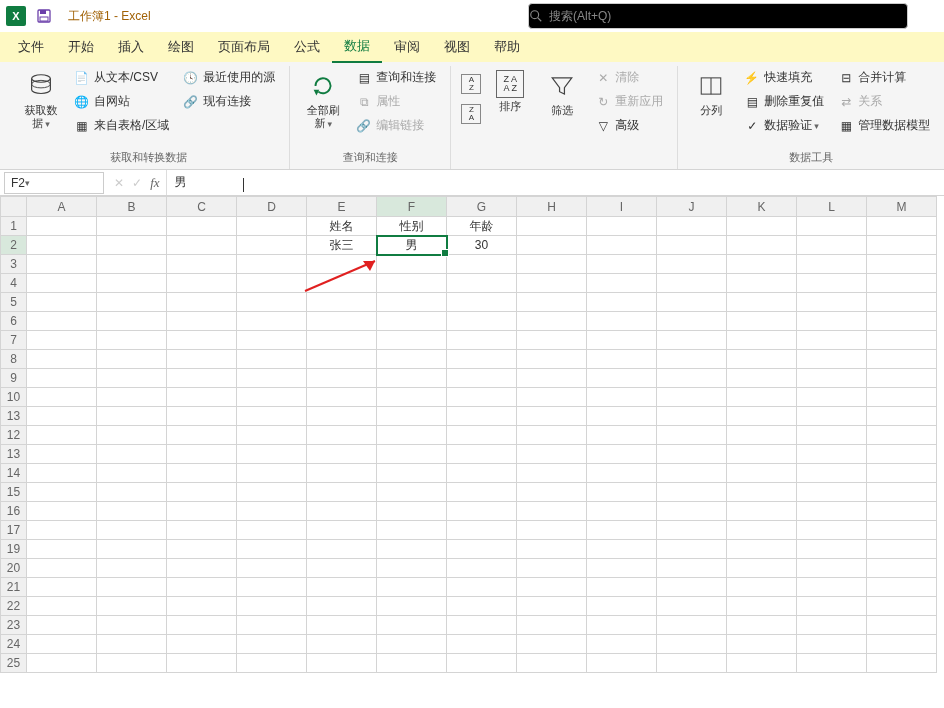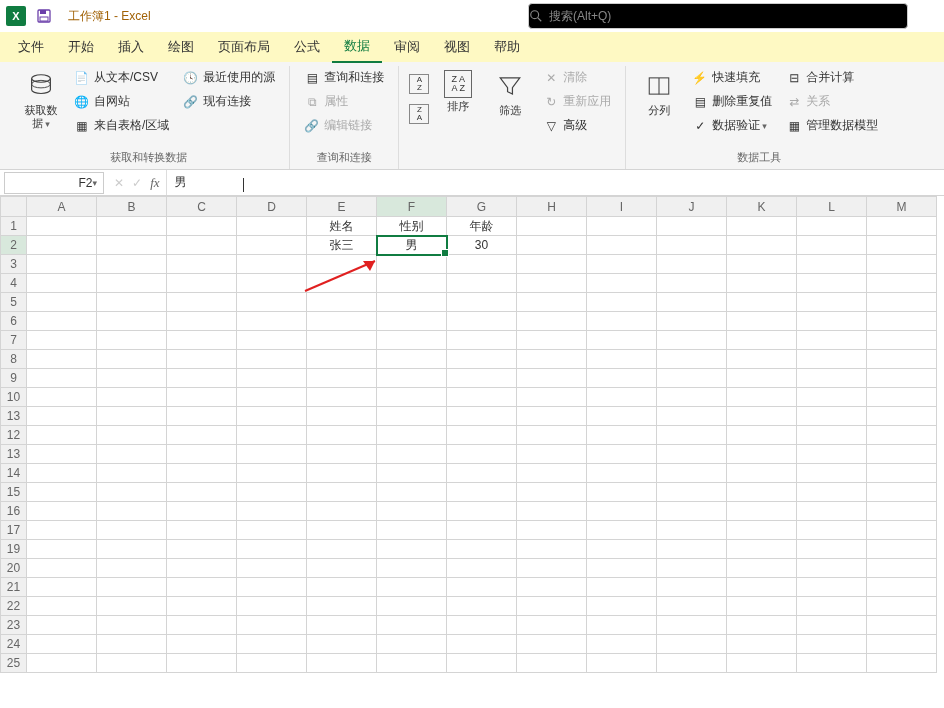--- a/index.html
+++ b/index.html
@@ -26,21 +26,21 @@
 .big-btn .icon { width: 32px; height: 32px; display: flex; align-items: center; justify-content: center; margin-bottom: 2px; }
 .big-btn .label { font-size: 11px; text-align: center; line-height: 1.2; }
 .small-btns { display: flex; flex-direction: column; gap: 1px; }
 .small-btn { display: flex; align-items: center; padding: 3px 6px; cursor: pointer; border-radius: 3px; gap: 4px; font-size: 12px; white-space: nowrap; }
 .small-btn .icon { width: 16px; height: 16px; display: flex; align-items: center; justify-content: center; flex-shrink: 0; }
 .small-btn.disabled { color: #aaa; }
 .dropdown-arrow::after { content: "▾"; font-size: 9px; margin-left: 2px; color: #666; }
 
 
 .formula-bar { height: 26px; border-bottom: 1px solid #d4d4d4; display: flex; align-items: center; background: #fff; }
-.name-box { width: 100px; height: 22px; border: 1px solid #ccc; margin: 0 4px; padding: 0 6px; display: flex; align-items: center; justify-content: flex-end; font-size: 12px; }
+.name-box { width: 100px; height: 22px; border: 1px solid #ccc; margin: 0 4px; padding: 0 6px; display: flex; align-items: center; justify-content: flex-start; font-size: 12px; }
 .name-box::after { content: "▾"; font-size: 9px; color: #666; }
 .fx-controls { display: flex; align-items: center; padding: 0 6px; gap: 8px; color: #999; border-right: 1px solid #ddd; height: 100%; }
 .fx-label { font-style: italic; font-family: "Times New Roman", serif; font-size: 13px; color: #666; }
 .formula-input { flex: 1; padding: 0 8px; font-size: 12px; position: relative; }
 .cursor { display: inline-block; width: 1px; height: 14px; background: #333; vertical-align: middle; position: absolute; left: 76px; top: 4px; }
 
 
 .sheet-container { position: relative; }
 .sheet { border-collapse: collapse; table-layout: fixed; }
 .sheet th, .sheet td { border: 1px solid #d4d4d4; font-size: 12px; font-weight: normal; }
@@ -129,20 +129,29 @@
             <span class="icon">🔗</span>
             <span>现有连接</span>
           </div>
       </div>
     </div>
     <div class="ribbon-group-label">获取和转换数据</div>
   </div>
 
   <div class="ribbon-group">
     <div class="ribbon-group-content">
+      <div class="big-btn">
+        <span class="icon">
+          <svg width="30" height="30" viewBox="0 0 32 32">
+              <path d="M8 16 a8 8 0 1 1 3 6" fill="none" stroke="#107c41" stroke-width="2"></path>
+              <polygon points="6,20 12,20 9,26" fill="#107c41"></polygon>
+            </svg>
+        </span>
+        <span class="label dropdown-arrow">全部刷新</span>
+      </div>
       <div class="small-btns">
         <div class="small-btn">
             <span class="icon">▤</span>
             <span>查询和连接</span>
           </div>
         <div class="small-btn disabled">
             <span class="icon">⧉</span>
             <span>属性</span>
           </div>
         <div class="small-btn disabled">

